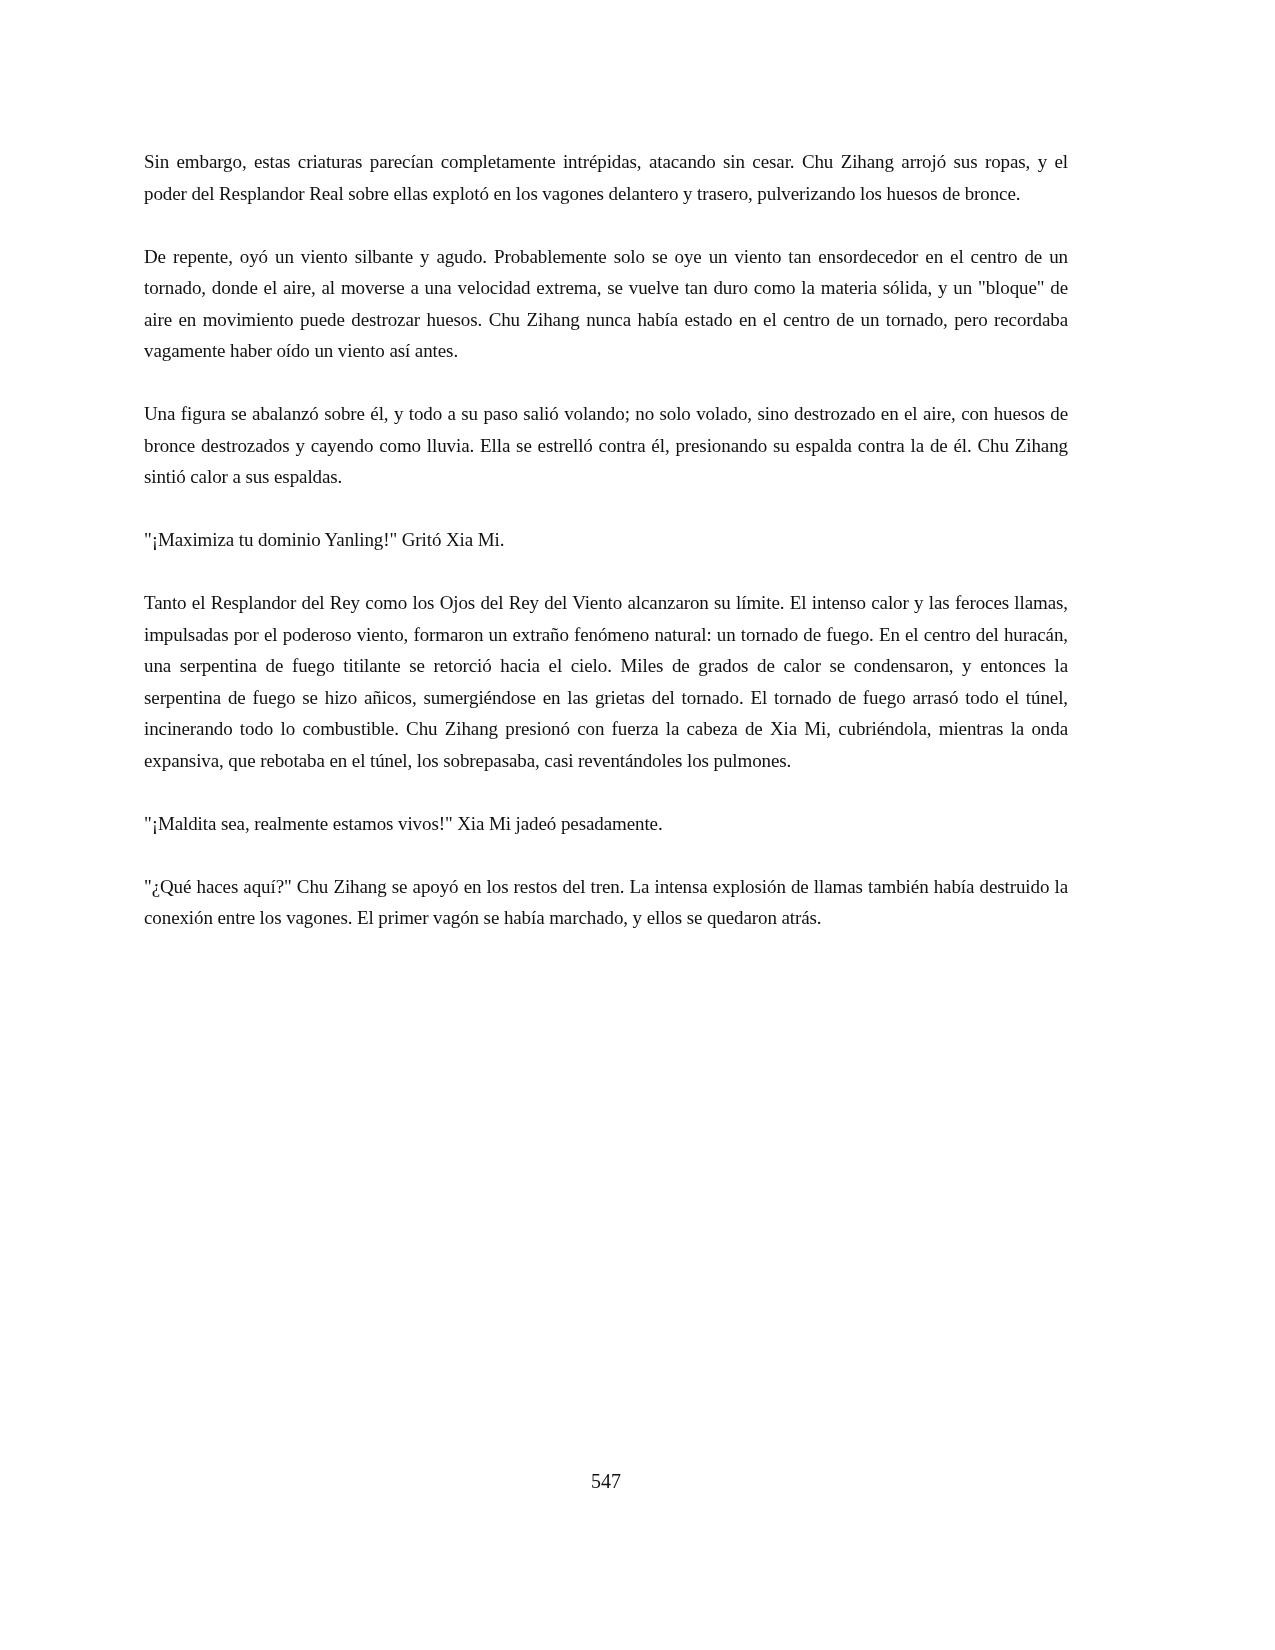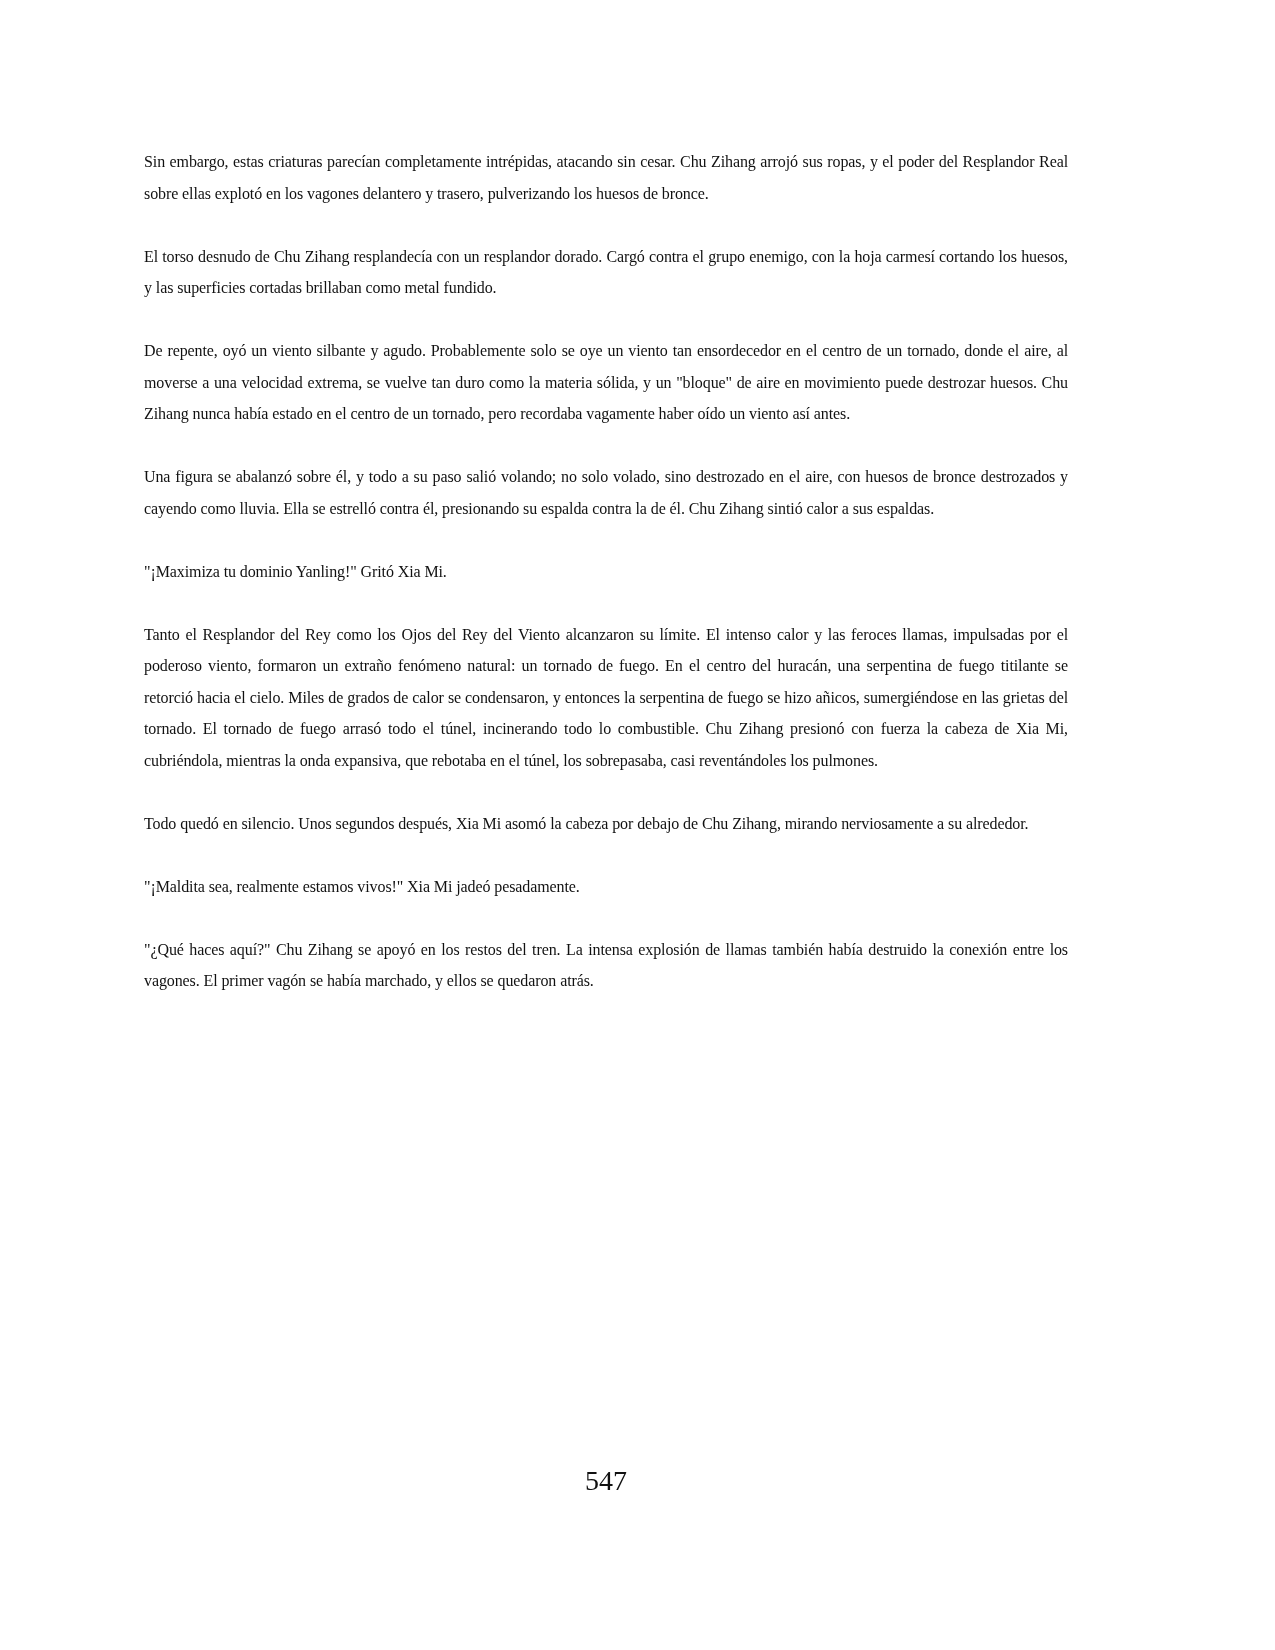--- a/index.html
+++ b/index.html
@@ -22,44 +22,42 @@
       height: 1650px;
     }
     .body-text {
       position: absolute;
       left: 144px;
       top: 146px;
       width: 924px;
     }
     .para {
       margin: 0 0 31.5px 0;
-      font-size: 16px;
+      font-size: 19px;
       line-height: 31.5px;
       text-align: justify;
       letter-spacing: -0.1px;
     }
     .page-number {
       position: absolute;
       left: 0;
       width: 1212px;
       top: 1468px;
       text-align: center;
-      font-size: 28px;
+      font-size: 20px;
       line-height: 26px;
     }
   </style>
 </head>
 <body>
 
 <div class="page">
   <div class="body-text">
     <p class="para">Sin embargo, estas criaturas parecían completamente intrépidas, atacando sin cesar. Chu Zihang arrojó sus ropas, y el poder del Resplandor Real sobre ellas explotó en los vagones delantero y trasero, pulverizando los huesos de bronce.</p>
-    <p class="para">El torso desnudo de Chu Zihang resplandecía con un resplandor dorado. Cargó contra el grupo enemigo, con la hoja carmesí cortando los huesos, y las superficies cortadas brillaban como metal fundido.</p>
     <p class="para">De repente, oyó un viento silbante y agudo. Probablemente solo se oye un viento tan ensordecedor en el centro de un tornado, donde el aire, al moverse a una velocidad extrema, se vuelve tan duro como la materia sólida, y un "bloque" de aire en movimiento puede destrozar huesos. Chu Zihang nunca había estado en el centro de un tornado, pero recordaba vagamente haber oído un viento así antes.</p>
     <p class="para">Una figura se abalanzó sobre él, y todo a su paso salió volando; no solo volado, sino destrozado en el aire, con huesos de bronce destrozados y cayendo como lluvia. Ella se estrelló contra él, presionando su espalda contra la de él. Chu Zihang sintió calor a sus espaldas.</p>
     <p class="para">"¡Maximiza tu dominio Yanling!" Gritó Xia Mi.</p>
     <p class="para">Tanto el Resplandor del Rey como los Ojos del Rey del Viento alcanzaron su límite. El intenso calor y las feroces llamas, impulsadas por el poderoso viento, formaron un extraño fenómeno natural: un tornado de fuego. En el centro del huracán, una serpentina de fuego titilante se retorció hacia el cielo. Miles de grados de calor se condensaron, y entonces la serpentina de fuego se hizo añicos, sumergiéndose en las grietas del tornado. El tornado de fuego arrasó todo el túnel, incinerando todo lo combustible. Chu Zihang presionó con fuerza la cabeza de Xia Mi, cubriéndola, mientras la onda expansiva, que rebotaba en el túnel, los sobrepasaba, casi reventándoles los pulmones.</p>
-    <p class="para">Todo quedó en silencio. Unos segundos después, Xia Mi asomó la cabeza por debajo de Chu Zihang, mirando nerviosamente a su alrededor.</p>
     <p class="para">"¡Maldita sea, realmente estamos vivos!" Xia Mi jadeó pesadamente.</p>
     <p class="para">"¿Qué haces aquí?" Chu Zihang se apoyó en los restos del tren. La intensa explosión de llamas también había destruido la conexión entre los vagones. El primer vagón se había marchado, y ellos se quedaron atrás.</p>
   </div>
   <div class="page-number">547</div>
 </div>
 
 </body></html>

